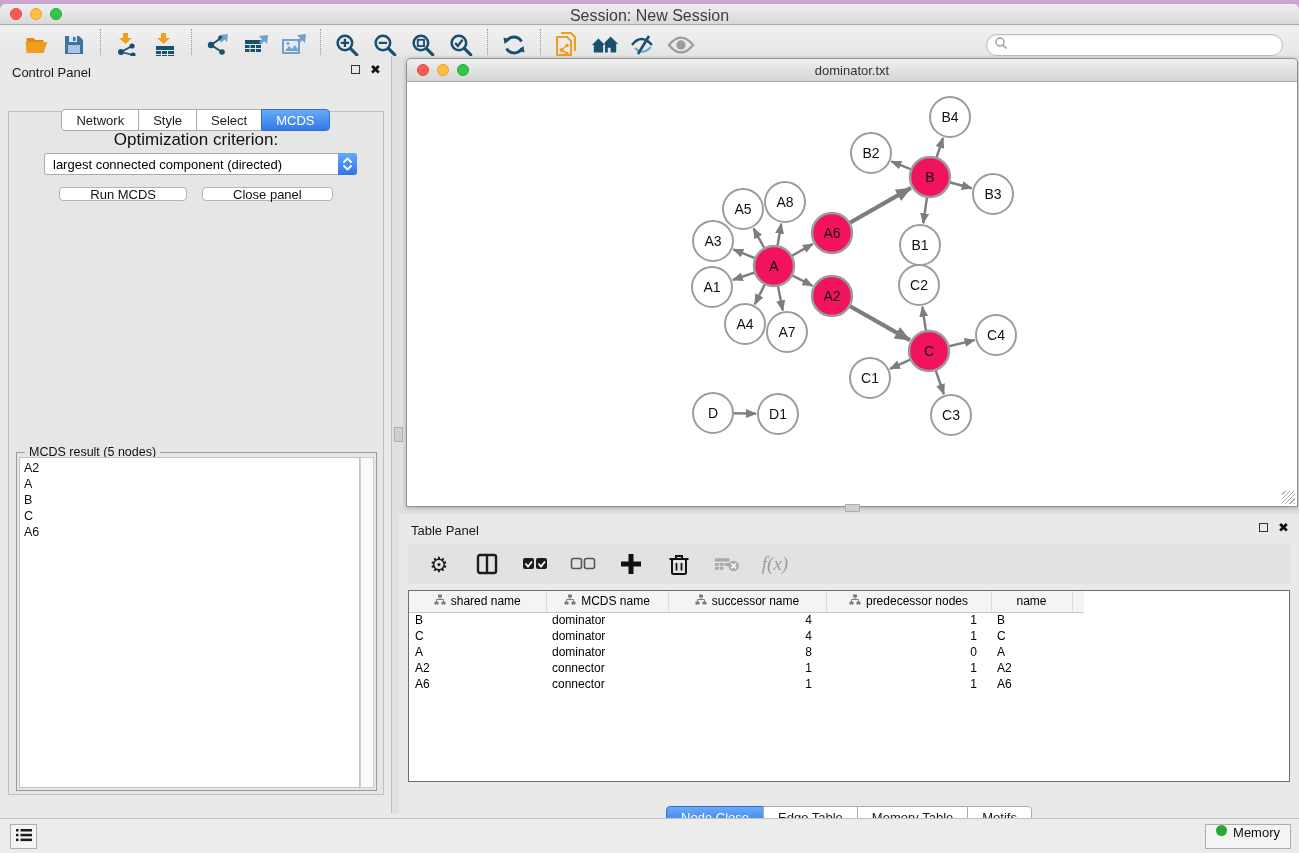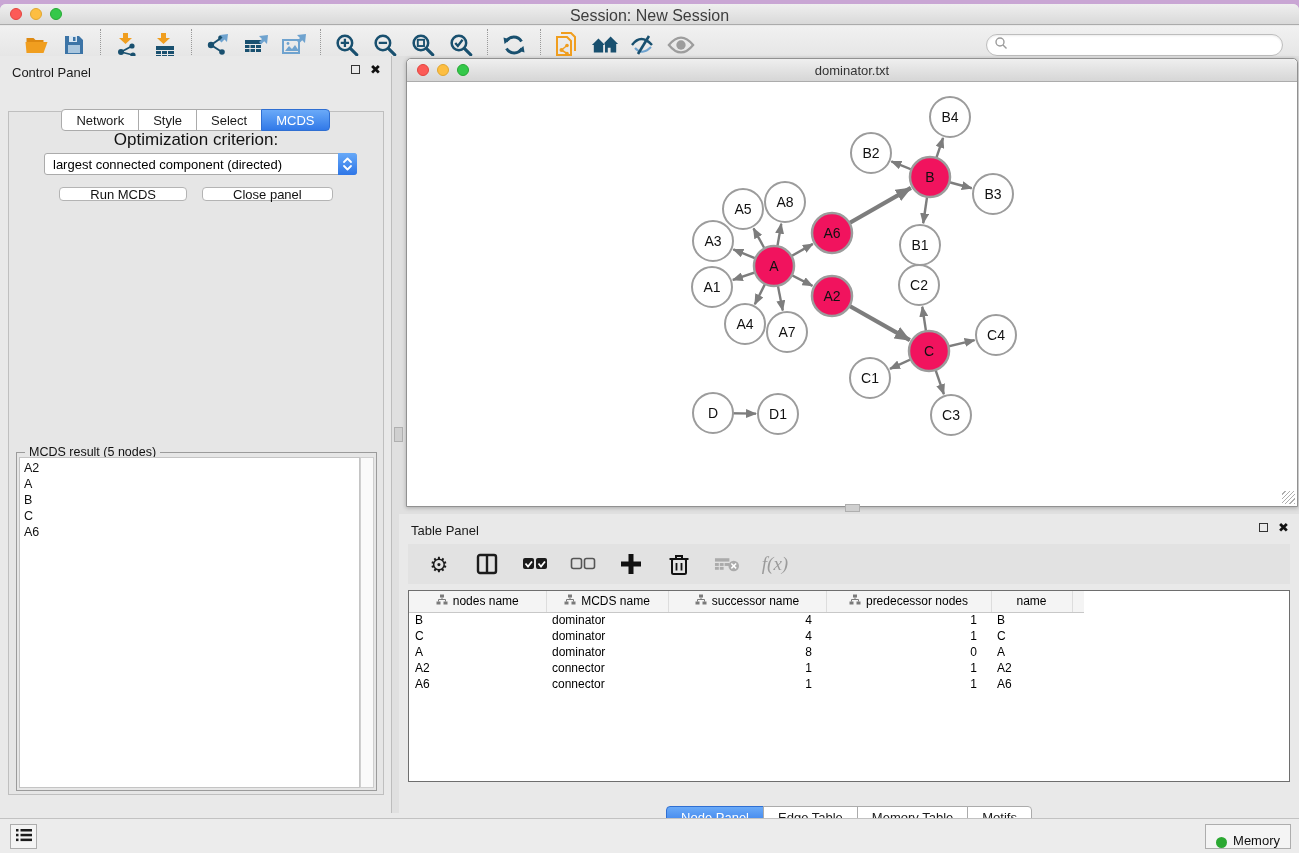--- a/index.html
+++ b/index.html
@@ -102,21 +102,21 @@
   #tp-table td { height:16px; padding:0 6px; white-space:nowrap; }
   #tp-table td.al-right { text-align:right; padding-right:14px; }
   #tp-tabs { position:absolute; left:0; right:0; top:272px; display:flex; justify-content:center; }
 
   
   #status-bar { position:absolute; left:0; bottom:0; width:100%; height:35px;
     background:#ECECEC; border-top:1px solid #C2C2C2; }
   #list-btn { position:absolute; left:10px; top:5px; width:27px; height:25px; background:#F4F4F4;
     border:1px solid #ADADAD; display:flex; align-items:center; justify-content:center; }
   #memory-btn { position:absolute; right:8px; top:5px; height:25px; background:#F4F4F4;
-    border:1px solid #ADADAD; display:flex; align-items:flex-end; gap:6px; padding:0 10px;
+    border:1px solid #ADADAD; display:flex; align-items:flex-start; gap:6px; padding:0 10px;
     font-size:13px; color:#111; }
   #memory-dot { width:11px; height:11px; border-radius:50%; }
 </style>
 </head>
 <body>
 
 <div id="window">
 
   <div id="titlebar">
     <div class="lights">
@@ -501,21 +501,21 @@
                   <span class="th-inner">
                     <span><svg width="12" height="12" viewBox="0 0 12 12">
                         <rect x="4" y="0.5" width="4" height="3" fill="#7A7A7A"></rect>
                         <line x1="6" y1="3.5" x2="6" y2="5.5" stroke="#7A7A7A" stroke-width="1"></line>
                         <line x1="2.5" y1="5.5" x2="9.5" y2="5.5" stroke="#7A7A7A" stroke-width="1"></line>
                         <line x1="2.5" y1="5.5" x2="2.5" y2="7.5" stroke="#7A7A7A" stroke-width="1"></line>
                         <line x1="9.5" y1="5.5" x2="9.5" y2="7.5" stroke="#7A7A7A" stroke-width="1"></line>
                         <rect x="0.5" y="7.5" width="4" height="3" fill="#7A7A7A"></rect>
                         <rect x="7.5" y="7.5" width="4" height="3" fill="#7A7A7A"></rect>
                       </svg></span>
-                    <span>nodes name</span>
+                    <span>shared name</span>
                   </span>
                 </th>
                 <th>
                   <span class="th-inner">
                     <span><svg width="12" height="12" viewBox="0 0 12 12">
                         <rect x="4" y="0.5" width="4" height="3" fill="#7A7A7A"></rect>
                         <line x1="6" y1="3.5" x2="6" y2="5.5" stroke="#7A7A7A" stroke-width="1"></line>
                         <line x1="2.5" y1="5.5" x2="9.5" y2="5.5" stroke="#7A7A7A" stroke-width="1"></line>
                         <line x1="2.5" y1="5.5" x2="2.5" y2="7.5" stroke="#7A7A7A" stroke-width="1"></line>
                         <line x1="9.5" y1="5.5" x2="9.5" y2="7.5" stroke="#7A7A7A" stroke-width="1"></line>
@@ -599,21 +599,21 @@
                 <td class="">connector</td>
                 <td class="al-right">1</td>
                 <td class="al-right">1</td>
                 <td class="">A6</td>
                 <td></td>
               </tr>
             </tbody>
         </table>
       </div>
       <div id="tp-tabs">
-          <div class="seg-tab active">Node Panel</div>
+          <div class="seg-tab active">Node Close</div>
           <div class="seg-tab">Edge Table</div>
           <div class="seg-tab">Memory Table</div>
           <div class="seg-tab">Motifs</div>
         </div>
     </div>
   </div>
 
   <div id="status-bar">
     <div id="list-btn">
       <span>

